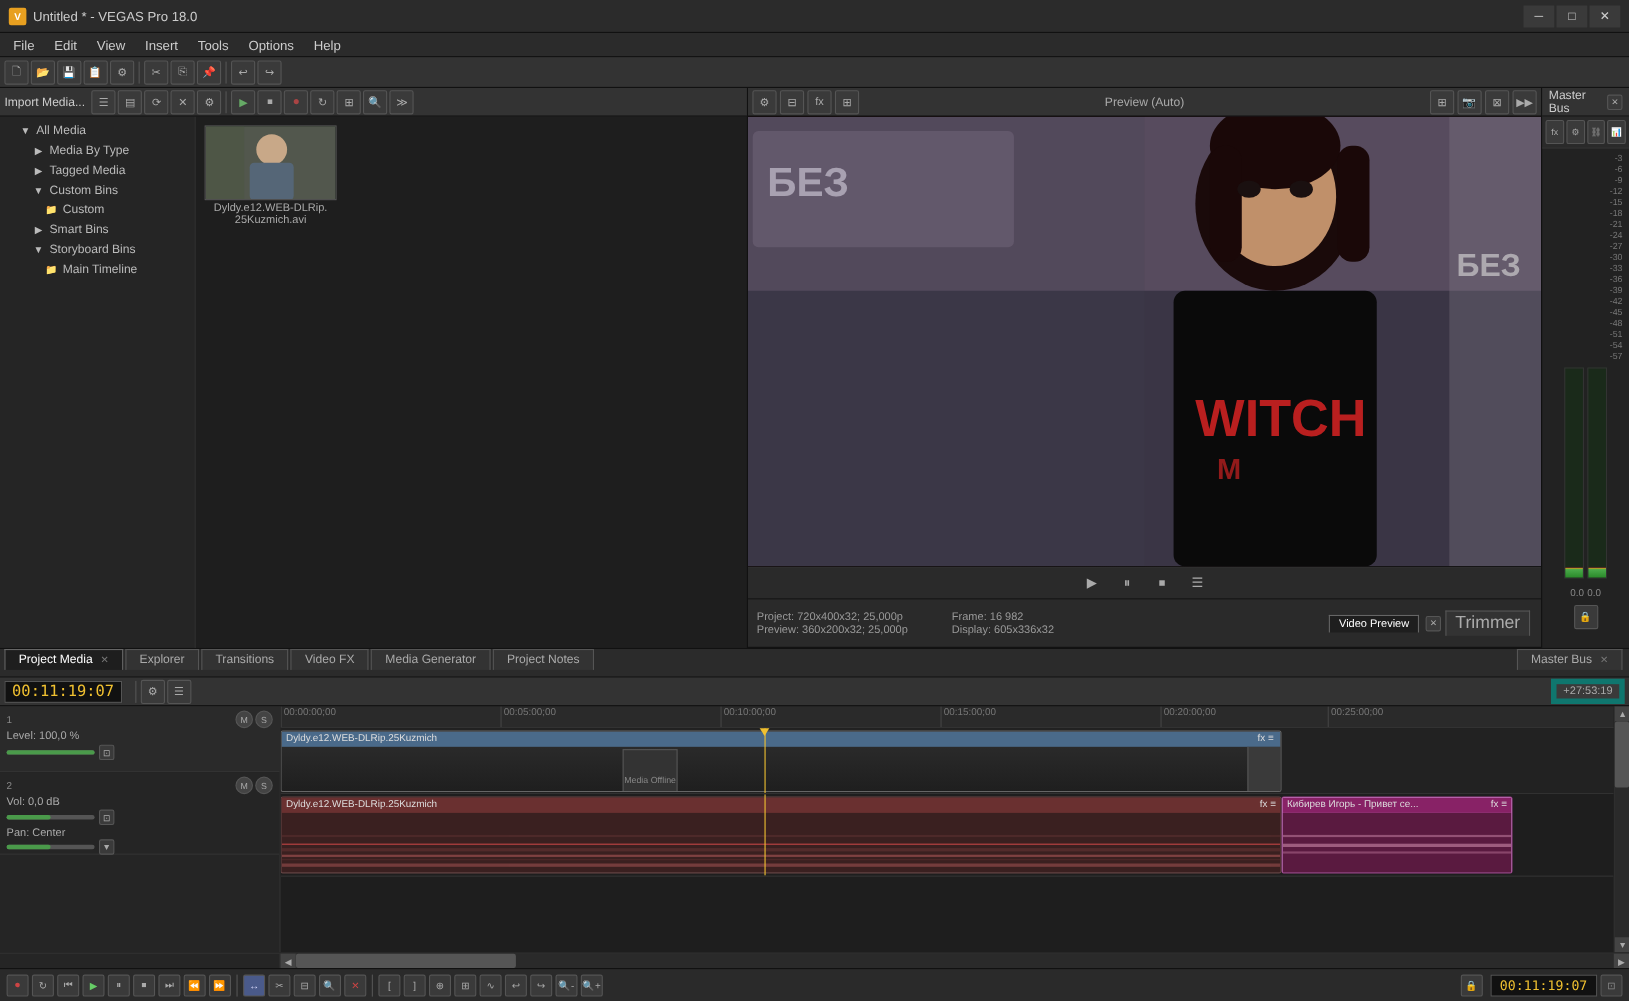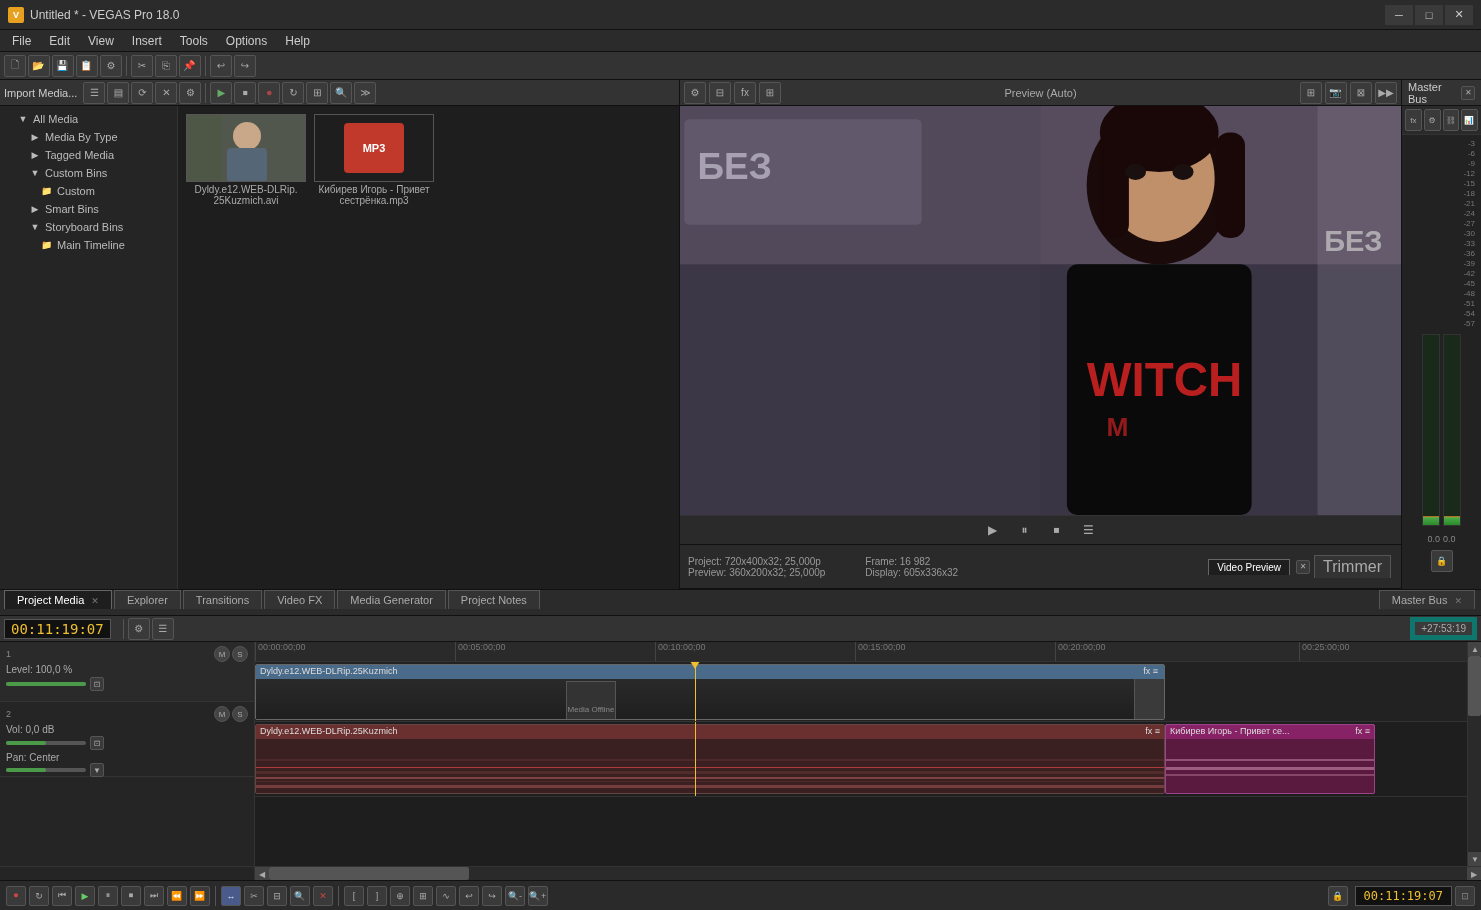--- a/index.html
+++ b/index.html
@@ -715,26 +715,20 @@
 
                 <ellipse cx="60" cy="22" rx="14" ry="14" fill="#c8a888"></ellipse>
                 <rect x="40" y="34" width="40" height="34" rx="4" fill="#556677"></rect>
 
                 <rect x="0" y="0" width="35" height="68" fill="#4a5540" opacity="0.5"></rect>
               </svg>
             </div>
             <div class="media-thumb-label">Dyldy.e12.WEB-DLRip.<br>25Kuzmich.avi</div>
           </div>
 
-          <div class="media-thumb">
-            <div class="media-thumb-img" style="background:#1e1e1e; justify-content:center;">
-              <div class="mp3-icon">MP3</div>
-            </div>
-            <div class="media-thumb-label">Кибирев Игорь - Привет<br>сестрёнка.mp3</div>
-          </div>
         </div>
       </div>
 
     </div>
 
     <div id="right-panel">
 
       <div id="prev-toolbar">
         <button class="tb-btn">⚙</button>
         <button class="tb-btn">⊟</button>
@@ -963,21 +957,21 @@
       </div>
 
       <div id="tl-content">
 
         <div id="tl-ruler">
           <div class="ruler-mark" style="left:0px;">00:00:00;00</div>
           <div class="ruler-mark" style="left:200px;">00:05:00;00</div>
           <div class="ruler-mark" style="left:400px;">00:10:00;00</div>
           <div class="ruler-mark" style="left:600px;">00:15:00;00</div>
           <div class="ruler-mark" style="left:800px;">00:20:00;00</div>
-          <div class="ruler-mark" style="left:1044px;">00:25:00;00</div>
+          <div class="ruler-mark" style="left:952px;">00:25:00;00</div>
         </div>
 
         <div id="tl-tracks">
 
           <div class="video-track-lane">
 
             <div class="playhead" style="left:440px;">
               <div class="playhead-arrow"></div>
             </div>
 

